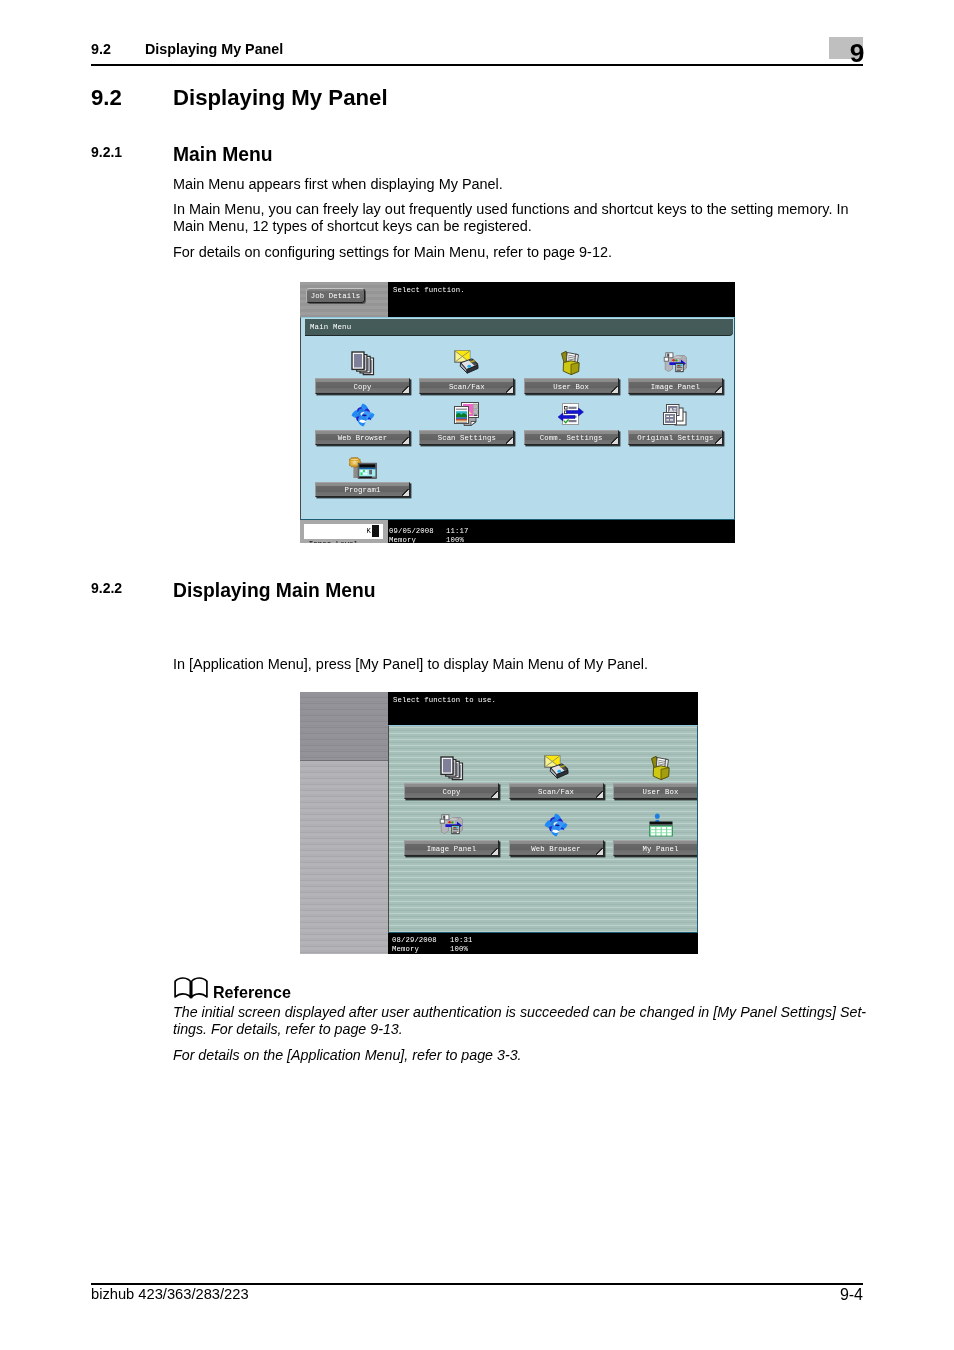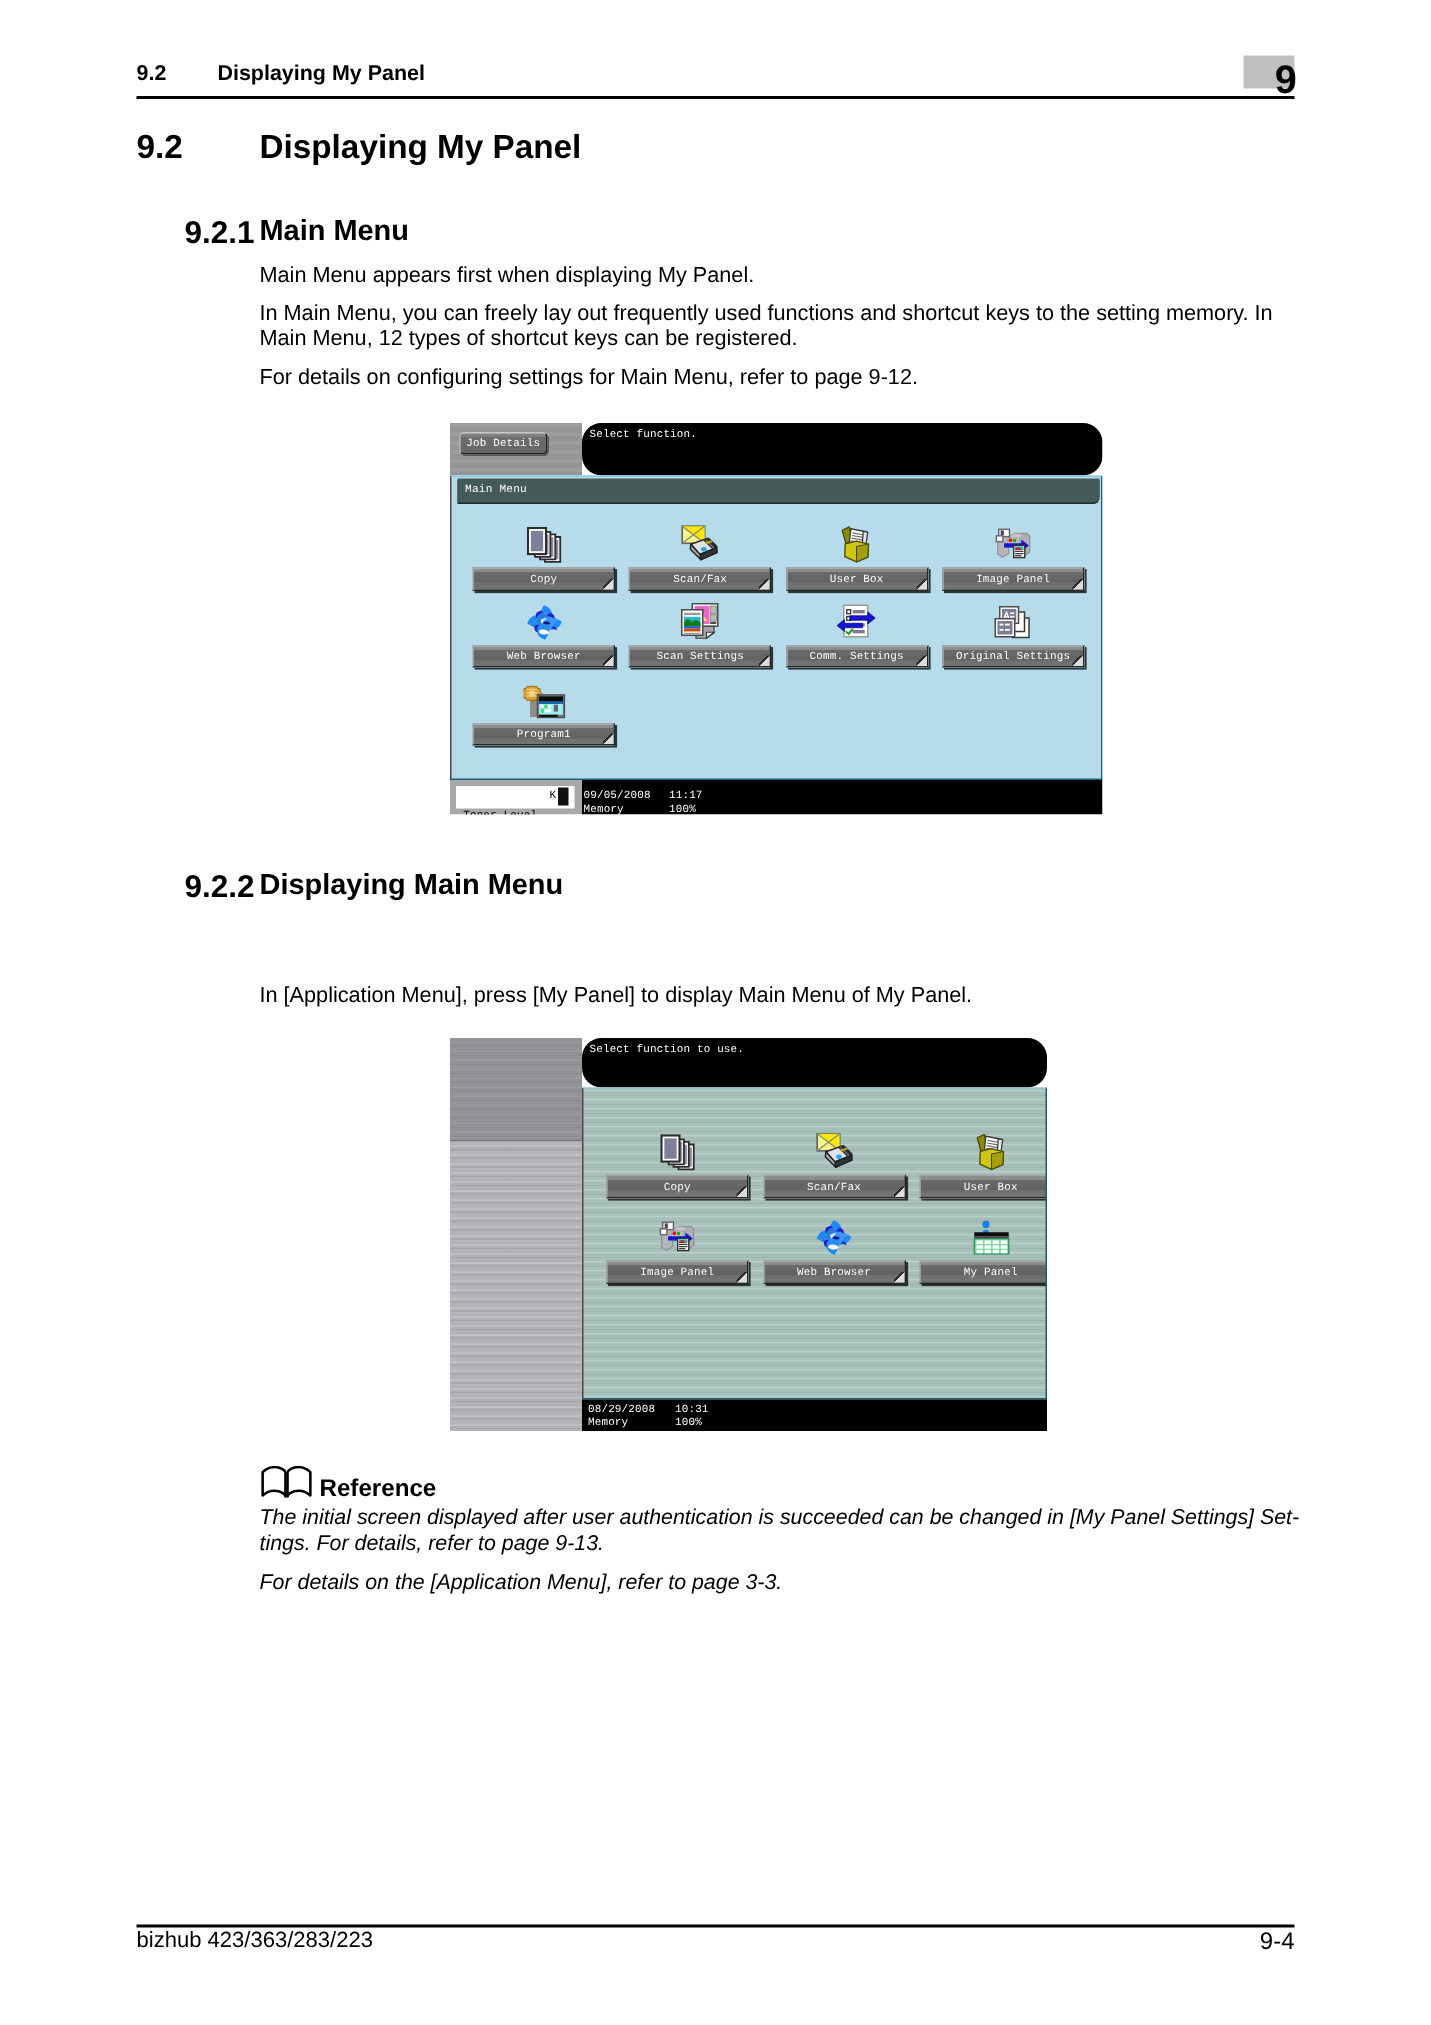--- a/index.html
+++ b/index.html
@@ -10,21 +10,21 @@
 .rh{position:absolute;top:41px;font-size:14.3px;font-weight:bold;}
 .rh-num{left:91px;}
 .rh-title{left:145px;}
 .rh-rule{position:absolute;left:91px;top:64.3px;width:772px;height:1.6px;background:#000;}
 .rh-badge{position:absolute;left:829px;top:37px;width:34px;height:22px;background:#bfbfbf;}
 .rh-badge span{position:absolute;right:-1.5px;top:3px;font-size:26.4px;font-weight:bold;line-height:26.4px;}
 
 
 .h1-num{position:absolute;left:91px;font-size:22.2px;font-weight:bold;}
 .h1-txt{position:absolute;left:173px;font-size:22.2px;font-weight:bold;}
-.h2-num{position:absolute;left:91px;font-size:21px;font-weight:bold;margin-left:32px;}
+.h2-num{position:absolute;left:91px;font-size:14px;font-weight:bold;}
 .h2-txt{position:absolute;left:173px;font-size:19.3px;font-weight:bold;}
 
 .para{position:absolute;left:173px;width:704px;font-size:14.45px;line-height:17px;}
 .para-i{font-style:italic;font-size:14.25px;}
 .para-i>div{white-space:nowrap;}
 
 
 .ref-title{position:absolute;left:213px;font-size:16.1px;font-weight:bold;}
 .ref-icon{position:absolute;left:174px;}
 
@@ -40,21 +40,21 @@
 .shot-2 .lcd-status{height:33px;}
 .shot-2 .lcd-body{top:33px;bottom:21px;}
 .shot-2 .lcd-title{left:4px;top:2px;right:2.5px;height:18.6px;}
 .shot-2 .lcd-title span{top:4.6px;}
 .shot-2 .lcd-foot{height:21px;}
 .shot-2 .lcd-body{background:repeating-linear-gradient(to bottom,
    #a8c2bb 0px,#a8c2bb 1.6px,#bad2cb 1.7px,#bad2cb 2.6px,#a6c0b9 2.7px,#a6c0b9 5.2px,#9cb7b0 5.3px,#9cb7b0 6px) !important;}
 
 .lcd-topbar{position:absolute;left:0;top:0;width:88px;height:34.5px;
   background:repeating-linear-gradient(to bottom,#9d9d9d 0px,#9d9d9d 3px,#959595 3px,#959595 6px);}
-.lcd-status{position:absolute;left:88px;top:0;right:0;height:34.5px;background:#000;border-radius:13px;}
+.lcd-status{position:absolute;left:88px;top:0;right:0;height:34.5px;background:#000;}
 .lcd-status-msg{position:absolute;left:5px;top:3.5px;color:#fff;font-size:7.3px;letter-spacing:0.1px;white-space:nowrap;font-weight:normal;}
 
 .jobdet{position:absolute;left:6px;top:5.5px;width:59px;height:15px;
   background:linear-gradient(to bottom,#838383 0px,#7d7d7d 2px,#6d6d6d 2.1px,#676767 12.5px,#707070 12.6px,#757575 15px);
   border-top:1px solid #c6c6c6;border-left:1px solid #b4b4b4;border-right:1.3px solid #1c1c1c;border-bottom:1.3px solid #1c1c1c;
   border-radius:3.5px;box-shadow:1px 1px 0 #555;box-sizing:border-box;}
 .jobdet span{position:absolute;left:0;right:0;top:3.2px;text-align:center;color:#fff;font-size:7.3px;letter-spacing:0.1px;font-weight:normal;}
 
 .lcd-body{position:absolute;left:0;top:34.5px;right:0;bottom:23px;}
 .lcd-edge{position:absolute;left:0;top:0;right:0;bottom:0;

